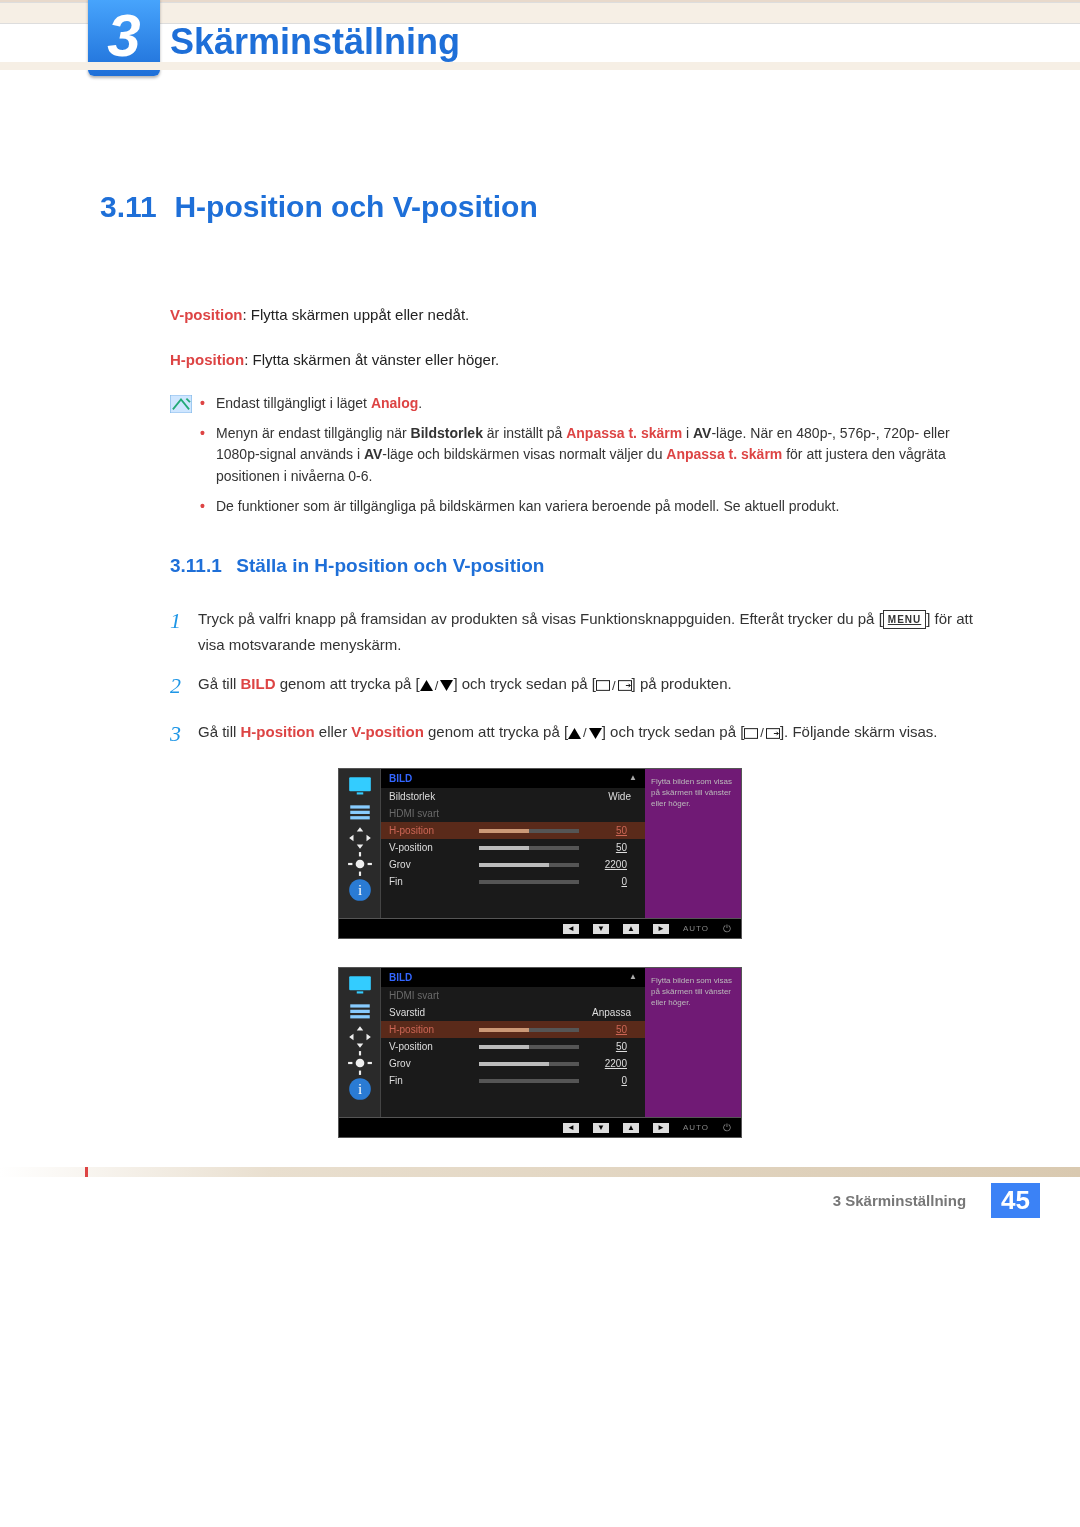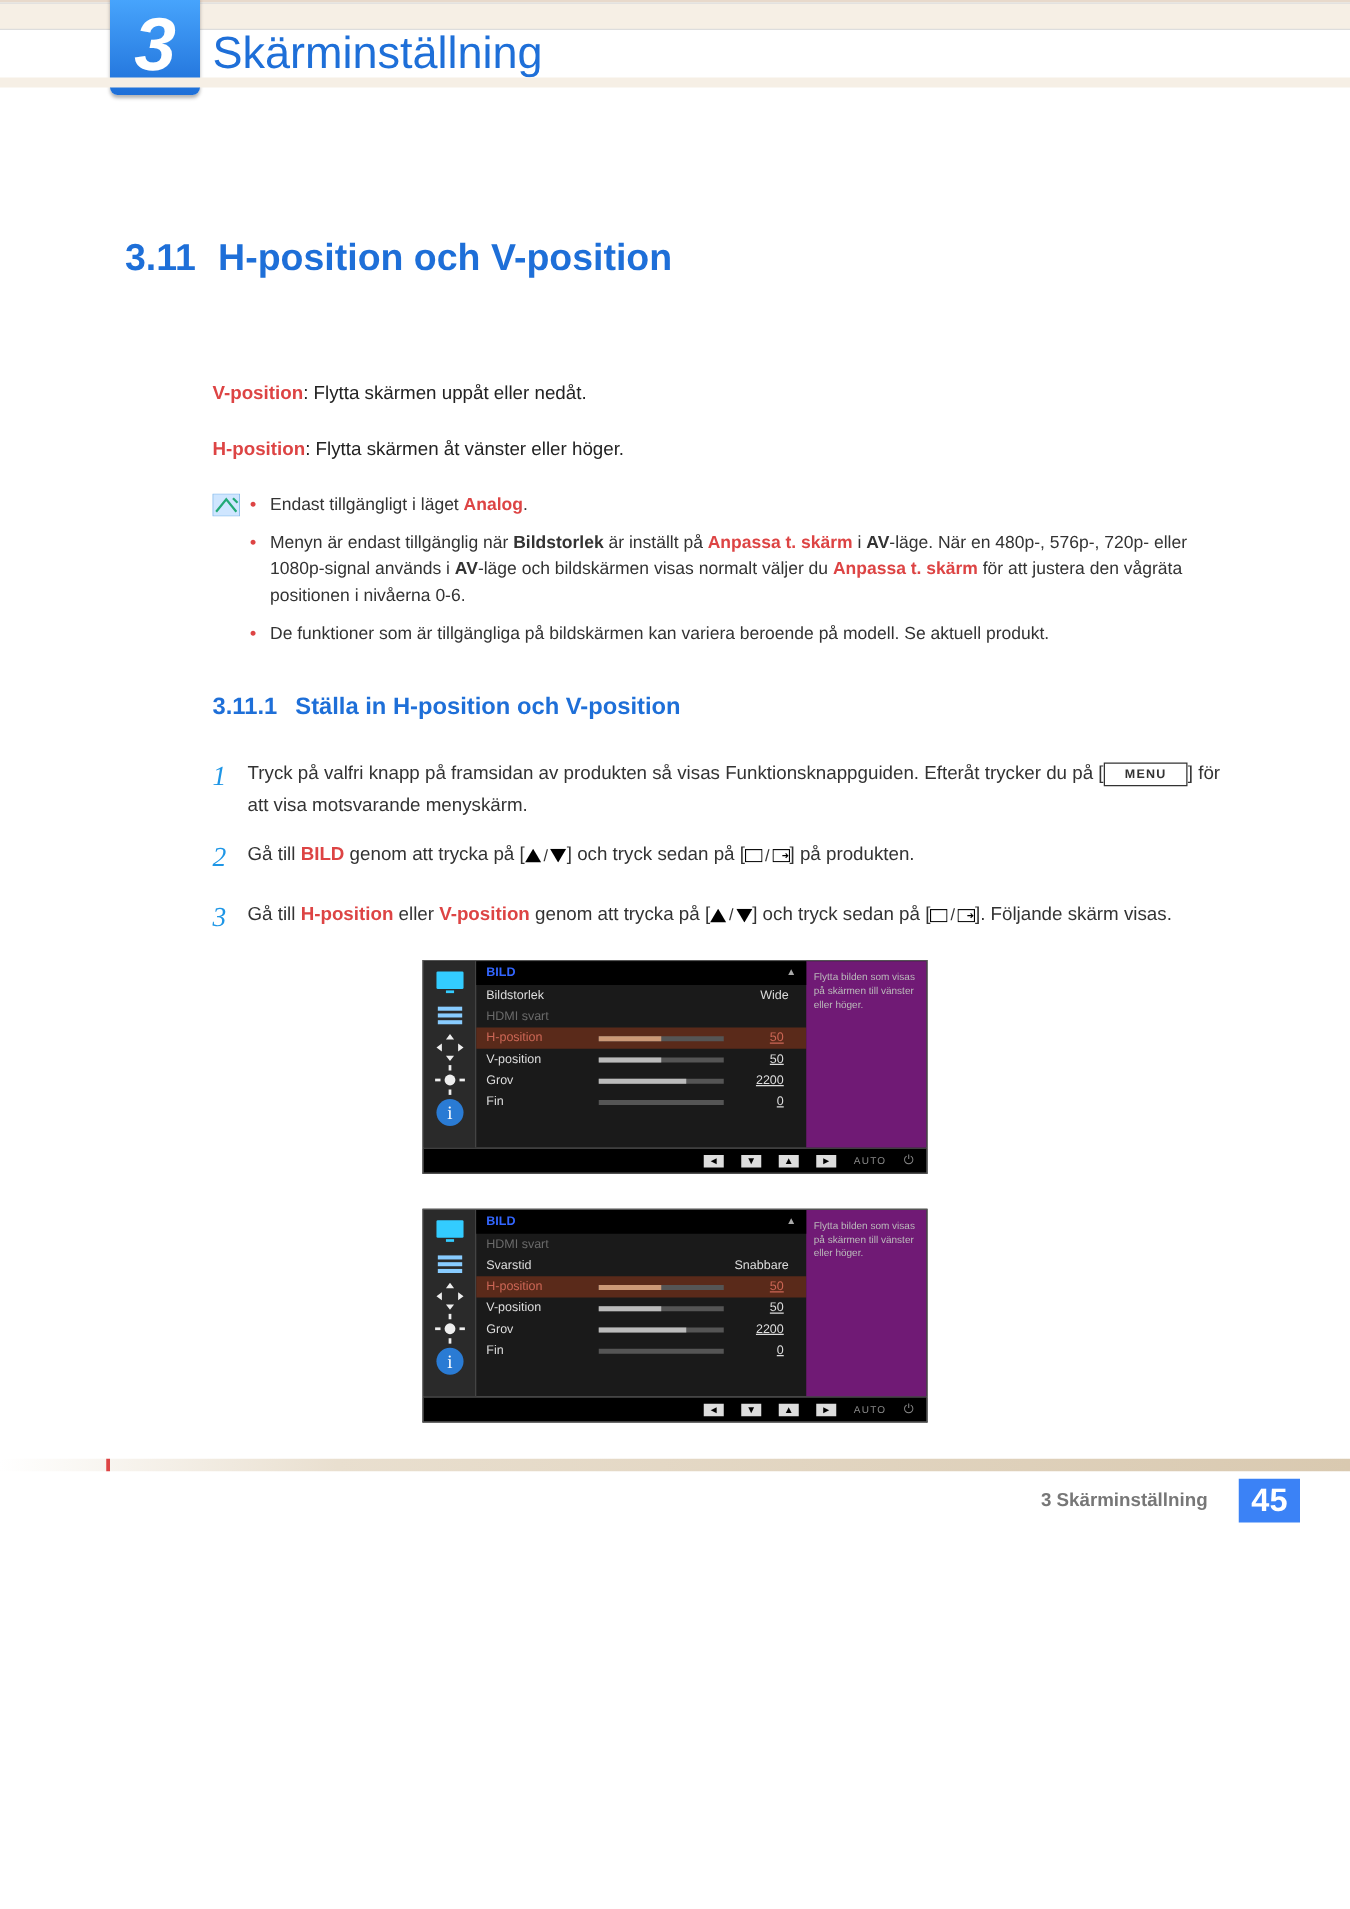--- a/index.html
+++ b/index.html
@@ -4,21 +4,21 @@
 <style>
   * { margin: 0; padding: 0; box-sizing: border-box; }
   body { font-family: Arial, Helvetica, sans-serif; background: #fff; color: #333; width: 1080px; }
   .page { position: relative; padding-bottom: 100px; }
 
   
   .header-band { height: 70px; background: #fff; position: relative; display: flex; align-items: center; padding-left: 170px; border-top: 2px solid #e8d9cb;}
   .header-band::before { content:""; position:absolute; left:0; right:0; top:0; height:20px; background:#f6efe5; border-top:1px solid #ddd; border-bottom:1px solid #ddd; }
   .header-band::after { content:""; position:absolute; left:0; right:0; bottom:0; height:8px; background:#f6efe5; }
   .chapter-badge { position:absolute; left:88px; top:-8px; width:72px; height:82px; background:linear-gradient(180deg,#4aa8ff,#1e6fd8); border-radius:6px; color:#fff; display:flex; align-items:center; justify-content:center; font-size:60px; font-style:italic; font-weight:bold; box-shadow:0 2px 3px rgba(0,0,0,.3);}
-  .chapter-title { font-size:36px; font-weight:normal; color:#1e6fd8; position:relative; top:6px;}
+  .chapter-title { font-size:36px; font-weight:bold; color:#1e6fd8; position:relative; top:6px;}
 
   .content { padding: 120px 100px 0 100px; }
 
   .section-num { color:#1e6fd8; font-size:30px; font-weight:bold; display:inline-block; width:70px;}
   .section-title { color:#1e6fd8; font-size:30px; font-weight:bold;}
   .section-row { margin-bottom:80px; }
 
   .body-text { font-size:15px; line-height:1.5; color:#222; margin-left:70px; margin-bottom:22px;}
   .body-text .red { color:#d44; font-weight:bold;}
 
@@ -34,21 +34,21 @@
 
   .subsection-row { margin: 10px 0 25px 70px; }
   .subsection-num { color:#1e6fd8; font-size:19px; font-weight:bold; display:inline-block; margin-right:10px;}
   .subsection-title { color:#1e6fd8; font-size:19px; font-weight:bold;}
 
   ol.steps { list-style:none; margin-left:70px; }
   ol.steps > li { display:flex; font-size:15px; line-height:1.7; margin-bottom:10px;}
   ol.steps .stepnum { width:28px; flex:none; color:#1e96e6; font-style:italic; font-size:22px; font-weight:normal; font-family:Georgia,serif;}
   ol.steps .steptxt { flex:1; padding-top:4px;}
   ol.steps .red { color:#d44; font-weight:bold;}
-  .menubox { display:inline-block; border:1px solid #333; padding:0 16px; font-size:10px; font-weight:bold; letter-spacing:1px; vertical-align:1px;}
+  .menubox { display:inline-block; border:1px solid #333; padding:0 4px; font-size:10px; font-weight:bold; letter-spacing:1px; vertical-align:1px;text-decoration:underline;}
   .key { display:inline-flex; align-items:center; gap:2px; font-size:13px; vertical-align:-2px;}
   .key svg { width:13px; height:11px; }
   .sourcebox svg { width:14px; height:11px; }
 
   
   .osd { width:404px; margin:16px auto 0 auto; }
   .osd-main { display:flex; border:1px solid #555; background:#1a1a1a;}
   .osd-side { width:42px; background:#2a2a2a; display:flex; flex-direction:column; align-items:center; padding:6px 0; gap:4px; border-right:1px solid #444;}
   .osd-side .ic { width:26px; height:22px; display:flex; align-items:center; justify-content:center;}
   .osd-center { flex:1; padding:0; }
@@ -303,21 +303,21 @@
             </div>
         </div>
         <div class="osd-center">
           <div class="osd-tab"><span>BILD</span><span class="up">▲</span></div>
           <div>
               <div class="osd-row dim">
                 <span class="label">HDMI svart</span>
               </div>
               <div class="osd-row">
                 <span class="label">Svarstid</span>
-                <span class="val-wide">Snabbare</span>
+                <span class="val-wide">Anpassa</span>
               </div>
               <div class="osd-row sel">
                 <span class="label">H-position</span>
                 <span class="bar">
                   <i style="width: 50%;"></i>
                 </span>
                 <span class="val">50</span>
               </div>
               <div class="osd-row">
                 <span class="label">V-position</span>

